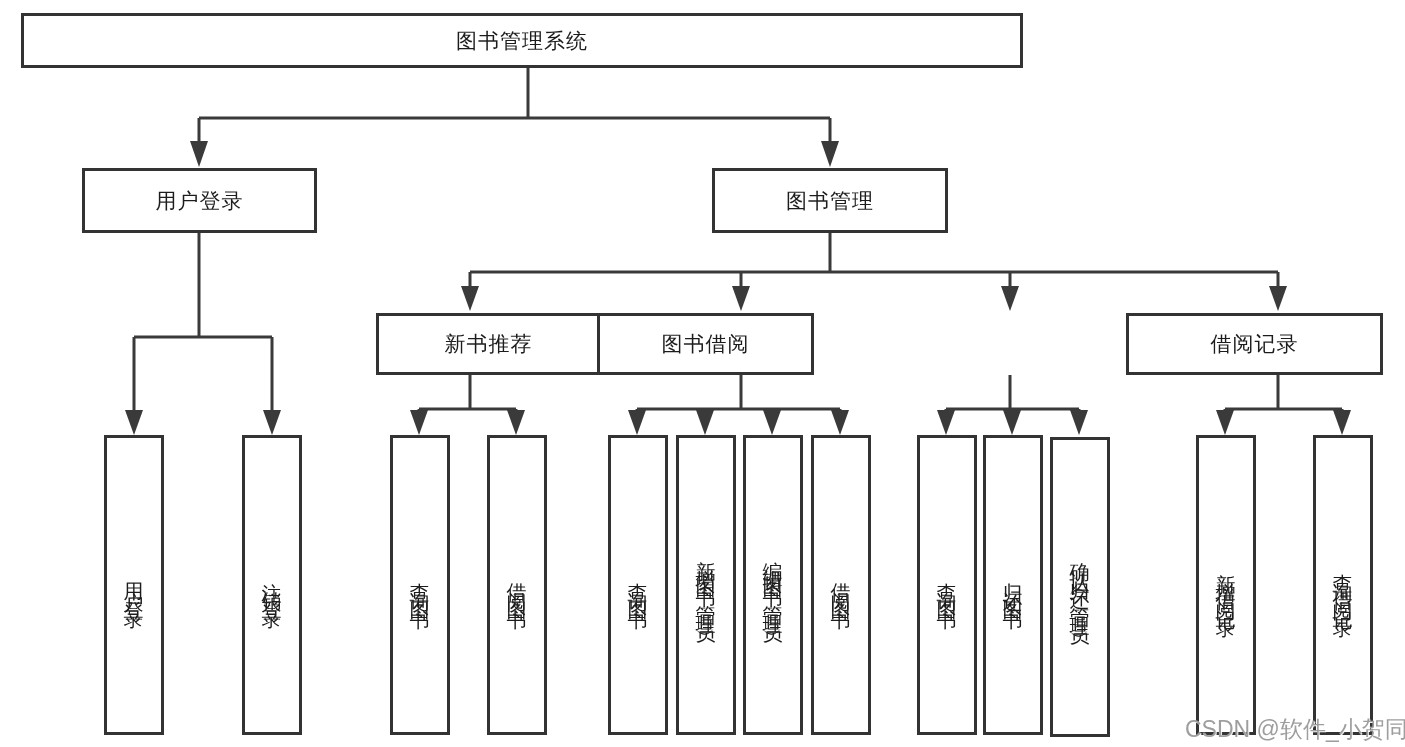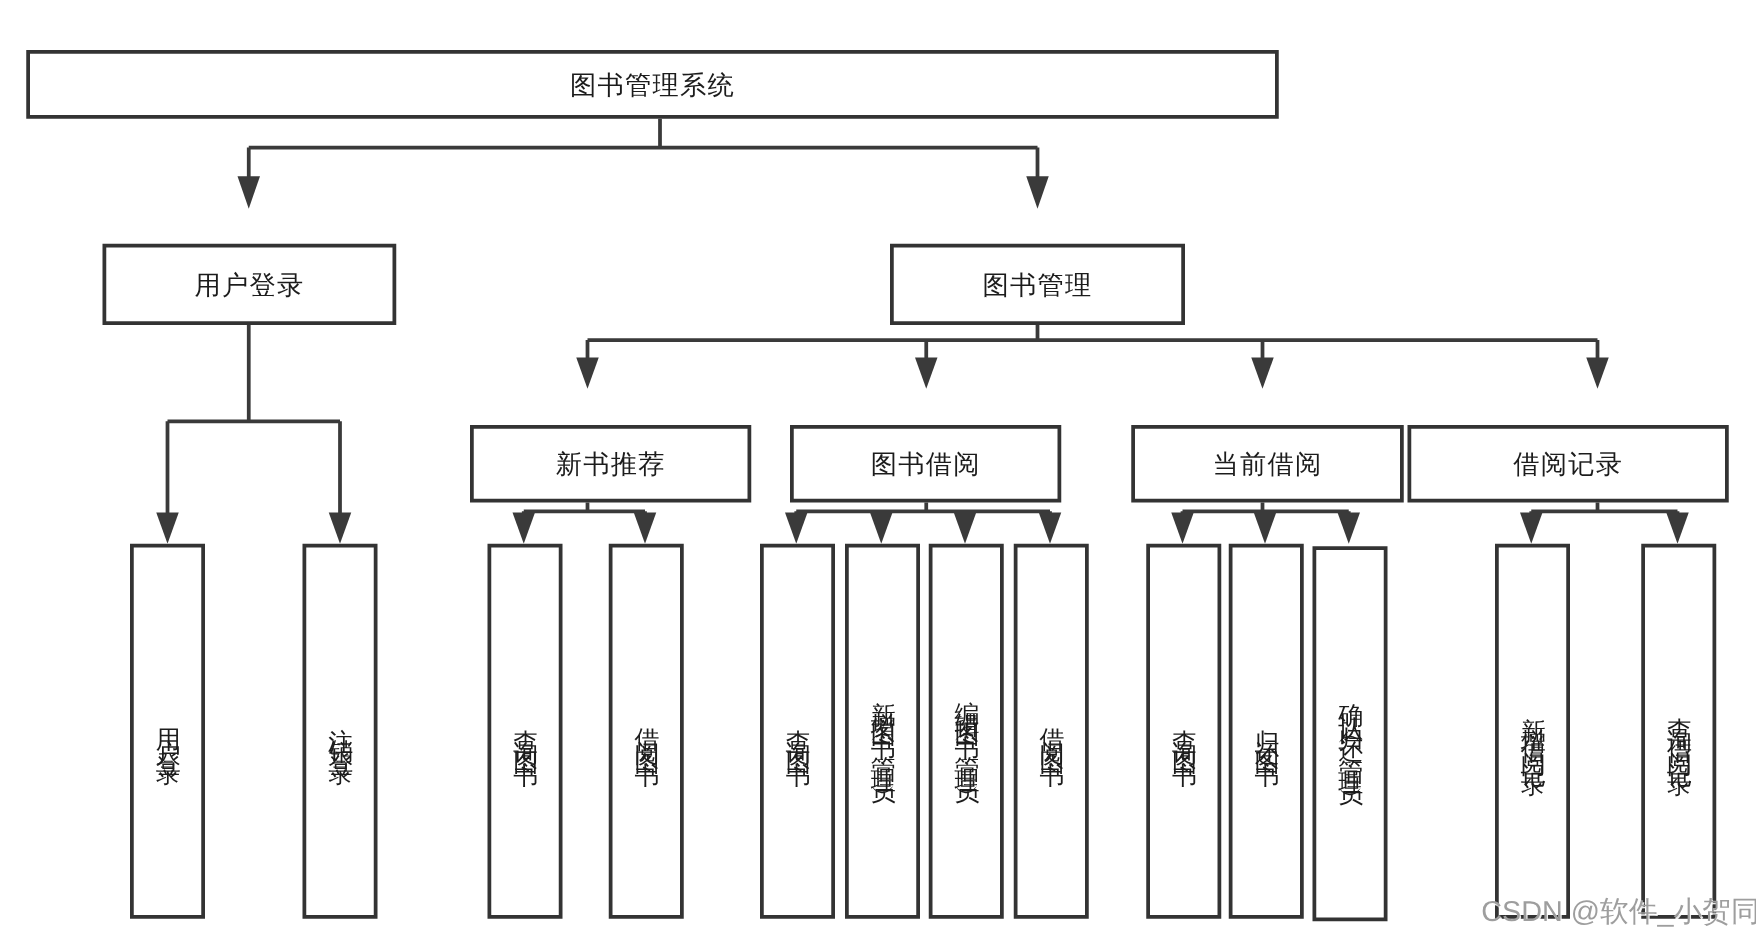--- a/index.html
+++ b/index.html
@@ -14,21 +14,21 @@
   .node {
     position:absolute;
     box-sizing:border-box;
     background:#ffffff;
     border:3px solid #333333;
     display:flex;
     align-items:center;
     justify-content:center;
     color:#1c1c1c;
   }
-  .node.h { font-size:21px; letter-spacing:1px;margin-top:27px; }
+  .node.h { font-size:21px; letter-spacing:1px; }
   .node.v span {
     writing-mode:vertical-rl;
     text-orientation:mixed;
     font-size:20px;
     line-height:1;
     letter-spacing:9px;
     white-space:nowrap;
     color:#1c1c1c;
   }
   .watermark {
@@ -88,22 +88,21 @@
       <path d="M1333 410 L1351 410 L1342 435 Z"></path>
     </g>
   </svg>
 
   <div class="node h" style="left:21px; top:13px; width:1002px; height:55px;">图书管理系统</div>
 
   <div class="node h" style="left:82px; top:168px; width:235px; height:65px;">用户登录</div>
   <div class="node h" style="left:712px; top:168px; width:236px; height:65px;text-align:center;">图书管理</div>
 
   <div class="node h" style="left:376px; top:313px; width:225px; height:62px;">新书推荐</div>
-  <div class="node h" style="left:632px; top:313px; width:217px; height:62px;">图书借阅</div>
-  <div class="node h" style="left:905px; top:313px; width:218px; height:62px;">当前借阅</div>
+  <div class="node h" style="left:597px; top:313px; width:217px; height:62px;">图书借阅</div>
   <div class="node h" style="left:1126px; top:313px; width:257px; height:62px;">借阅记录</div>
 
   <div class="node v" style="left:104px; top:435px; width:60px; height:300px;">
     <span>用户登录</span>
   </div>
   <div class="node v" style="left:242px; top:435px; width:60px; height:300px;">
     <span>注销登录</span>
   </div>
 
   <div class="node v" style="left:390px; top:435px; width:60px; height:300px;">

